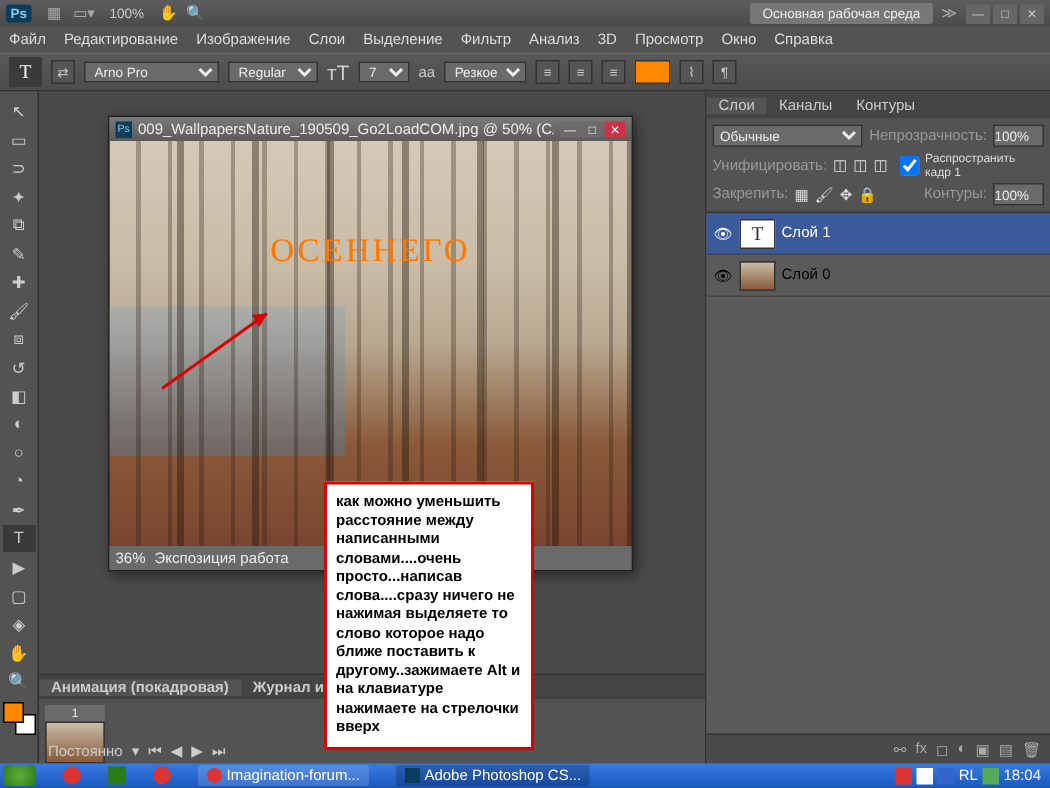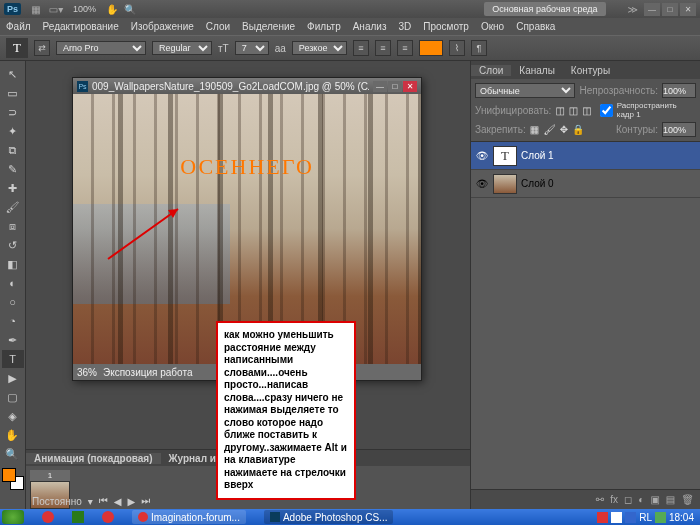--- a/index.html
+++ b/index.html
@@ -3,21 +3,21 @@
 <meta charset="utf-8">
 <style>
 *{margin:0;padding:0;box-sizing:border-box;font-family:Tahoma,Arial,sans-serif;font-size:10px;}
 body{width:700px;height:525px;background:#4a4a4a;overflow:hidden;position:relative;}
 .titlebar{height:18px;background:linear-gradient(#5d5d5d,#4a4a4a);display:flex;align-items:center;padding:0 4px;color:#ccc;}
 .ps-logo{background:#0a3c5c;color:#8ec7e8;padding:1px 3px;font-weight:bold;font-size:9px;border-radius:2px;}
 .ti-icons{display:flex;gap:6px;margin-left:8px;align-items:center;}
 .ti-icons span{width:14px;height:14px;display:flex;align-items:center;justify-content:center;color:#aaa;}
 .zoom-disp{margin-left:10px;color:#ccc;font-size:9px;}
 .spacer{flex:1;}
-.ws-btn{background:#777;padding:2px 8px;border-radius:2px;color:#eee;font-size:9px;margin-right:22px;}
+.ws-btn{background:#777;padding:2px 8px;border-radius:2px;color:#eee;font-size:9px;margin-right:6px;}
 .win-ctrl{display:flex;gap:2px;}
 .win-ctrl span{width:16px;height:13px;background:#666;display:flex;align-items:center;justify-content:center;color:#ccc;font-size:8px;}
 .menubar{height:17px;background:#535353;display:flex;align-items:center;padding:0 6px;gap:12px;color:#ddd;font-size:10px;}
 .menubar span{cursor:default;}
 .optbar{height:26px;background:linear-gradient(#595959,#4c4c4c);border-top:1px solid #666;border-bottom:1px solid #333;display:flex;align-items:center;padding:0 6px;gap:6px;}
 .tool-ind{width:22px;height:20px;background:#3a3a3a;display:flex;align-items:center;justify-content:center;color:#fff;font-size:13px;font-family:serif;}
 .opt-sel{background:#6a6a6a;border:1px solid #333;color:#eee;height:14px;font-size:9px;padding:0 2px;}
 .opt-sw{width:24px;height:16px;}
 .opt-ico{width:16px;height:16px;background:#555;border:1px solid #333;display:flex;align-items:center;justify-content:center;color:#ccc;font-size:9px;}
 .main{position:absolute;top:61px;left:0;right:0;bottom:16px;display:flex;}
@@ -115,21 +115,21 @@
   <span>Просмотр</span>
   <span>Окно</span>
   <span>Справка</span>
 </div>
 
 <div class="optbar">
   <div class="tool-ind">T</div>
   <span class="opt-ico">⇄</span>
   <select class="opt-sel" style="width:90px"><option>Arno Pro</option></select>
   <select class="opt-sel" style="width:60px"><option>Regular</option></select>
-  <span style="color:#ccc;font-size:10px">тТ</span>
+  <span style="color:#ccc;font-size:14px">тТ</span>
   <select class="opt-sel" style="width:34px"><option>7</option></select>
   <span style="color:#ccc">aa</span>
   <select class="opt-sel" style="width:55px"><option>Резкое</option></select>
   <span class="opt-ico">≡</span>
   <span class="opt-ico">≡</span>
   <span class="opt-ico">≡</span>
   <div class="opt-sw" style="background:#ff8800;border:1px solid #333"></div>
   <span class="opt-ico">⌇</span>
   <span class="opt-ico">¶</span>
 </div>

